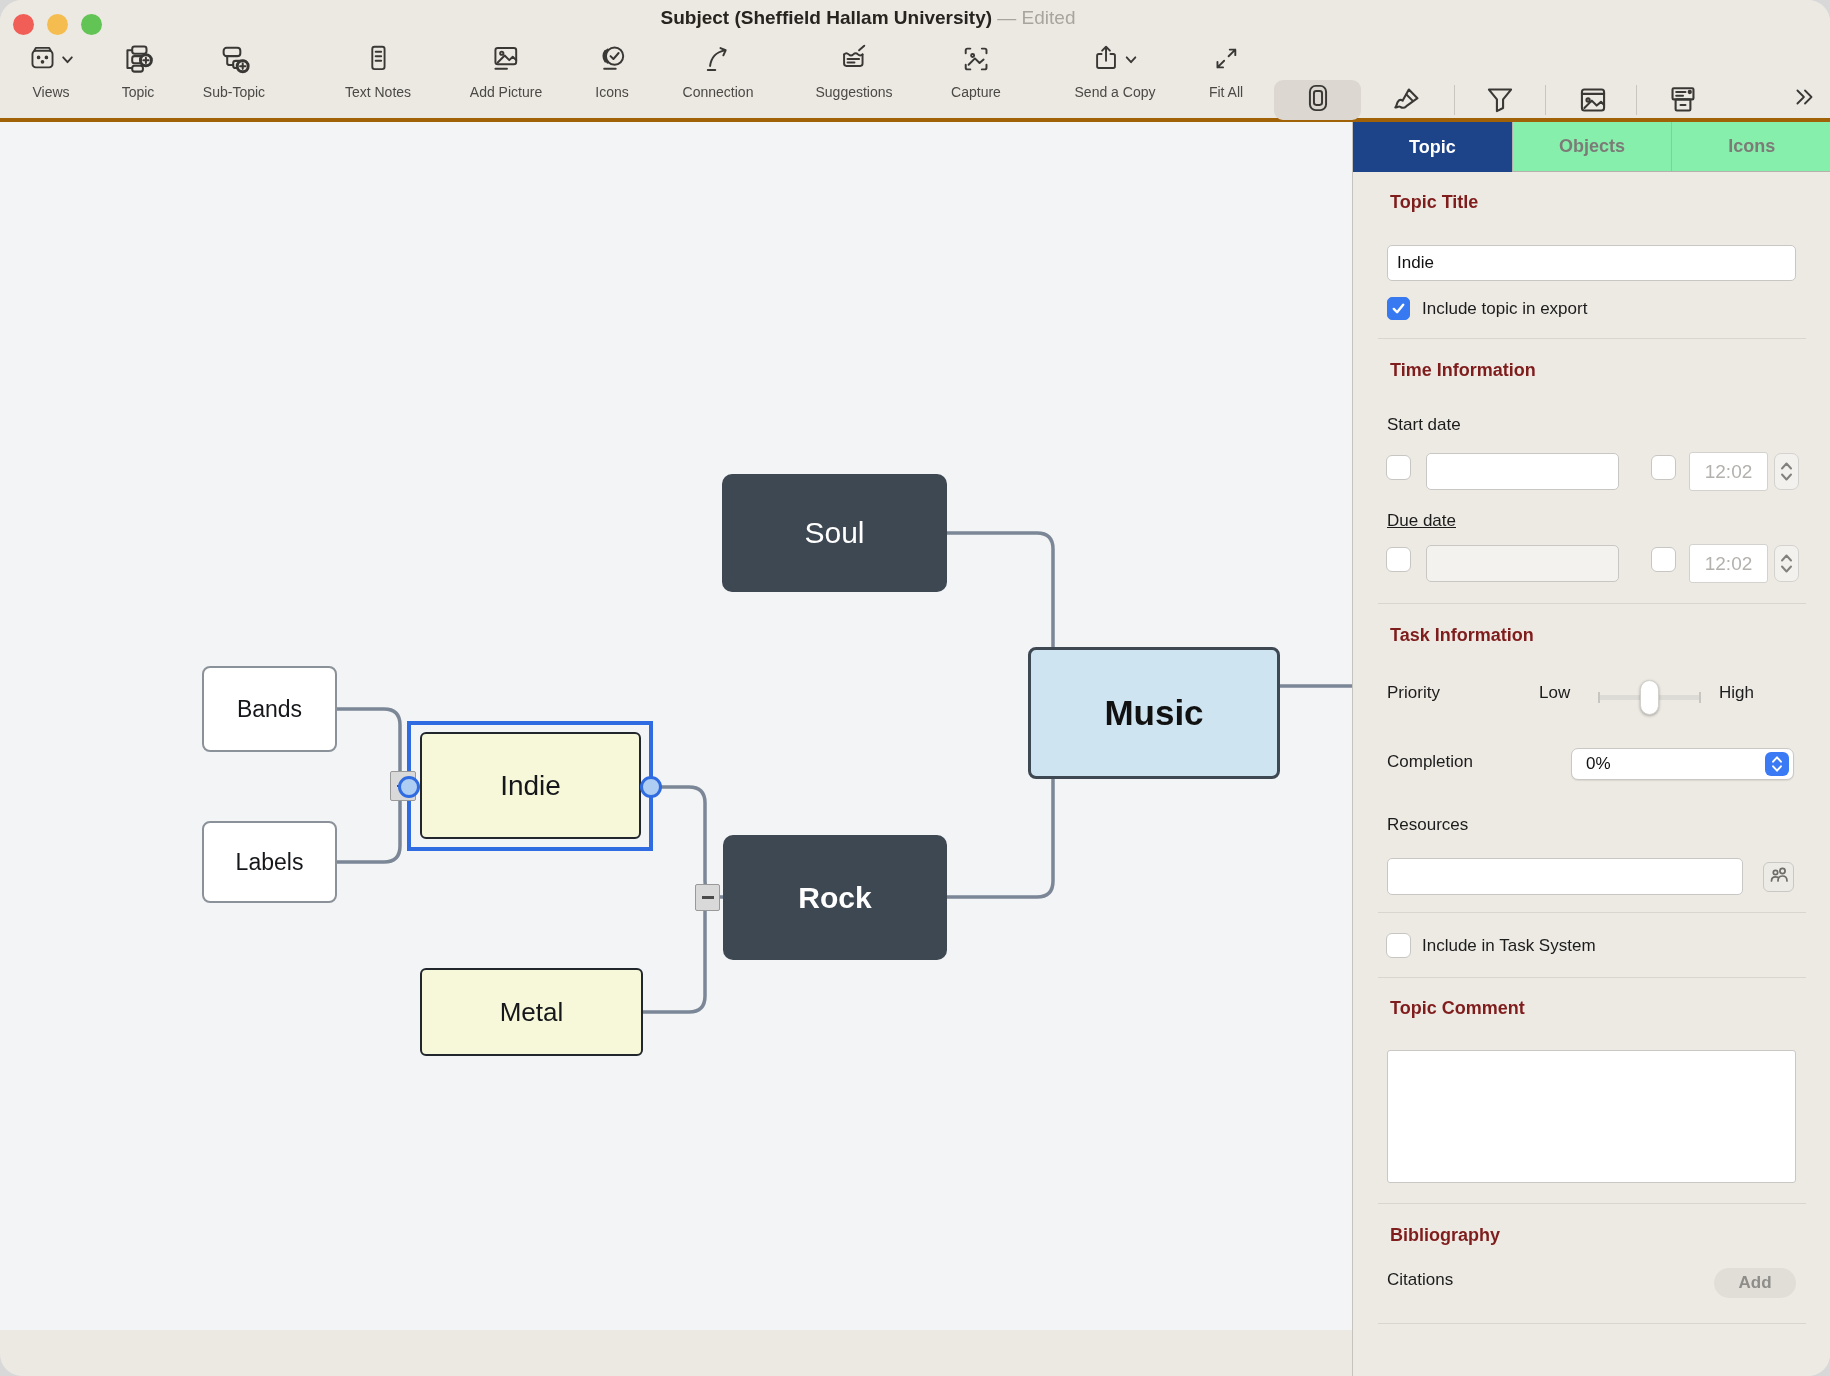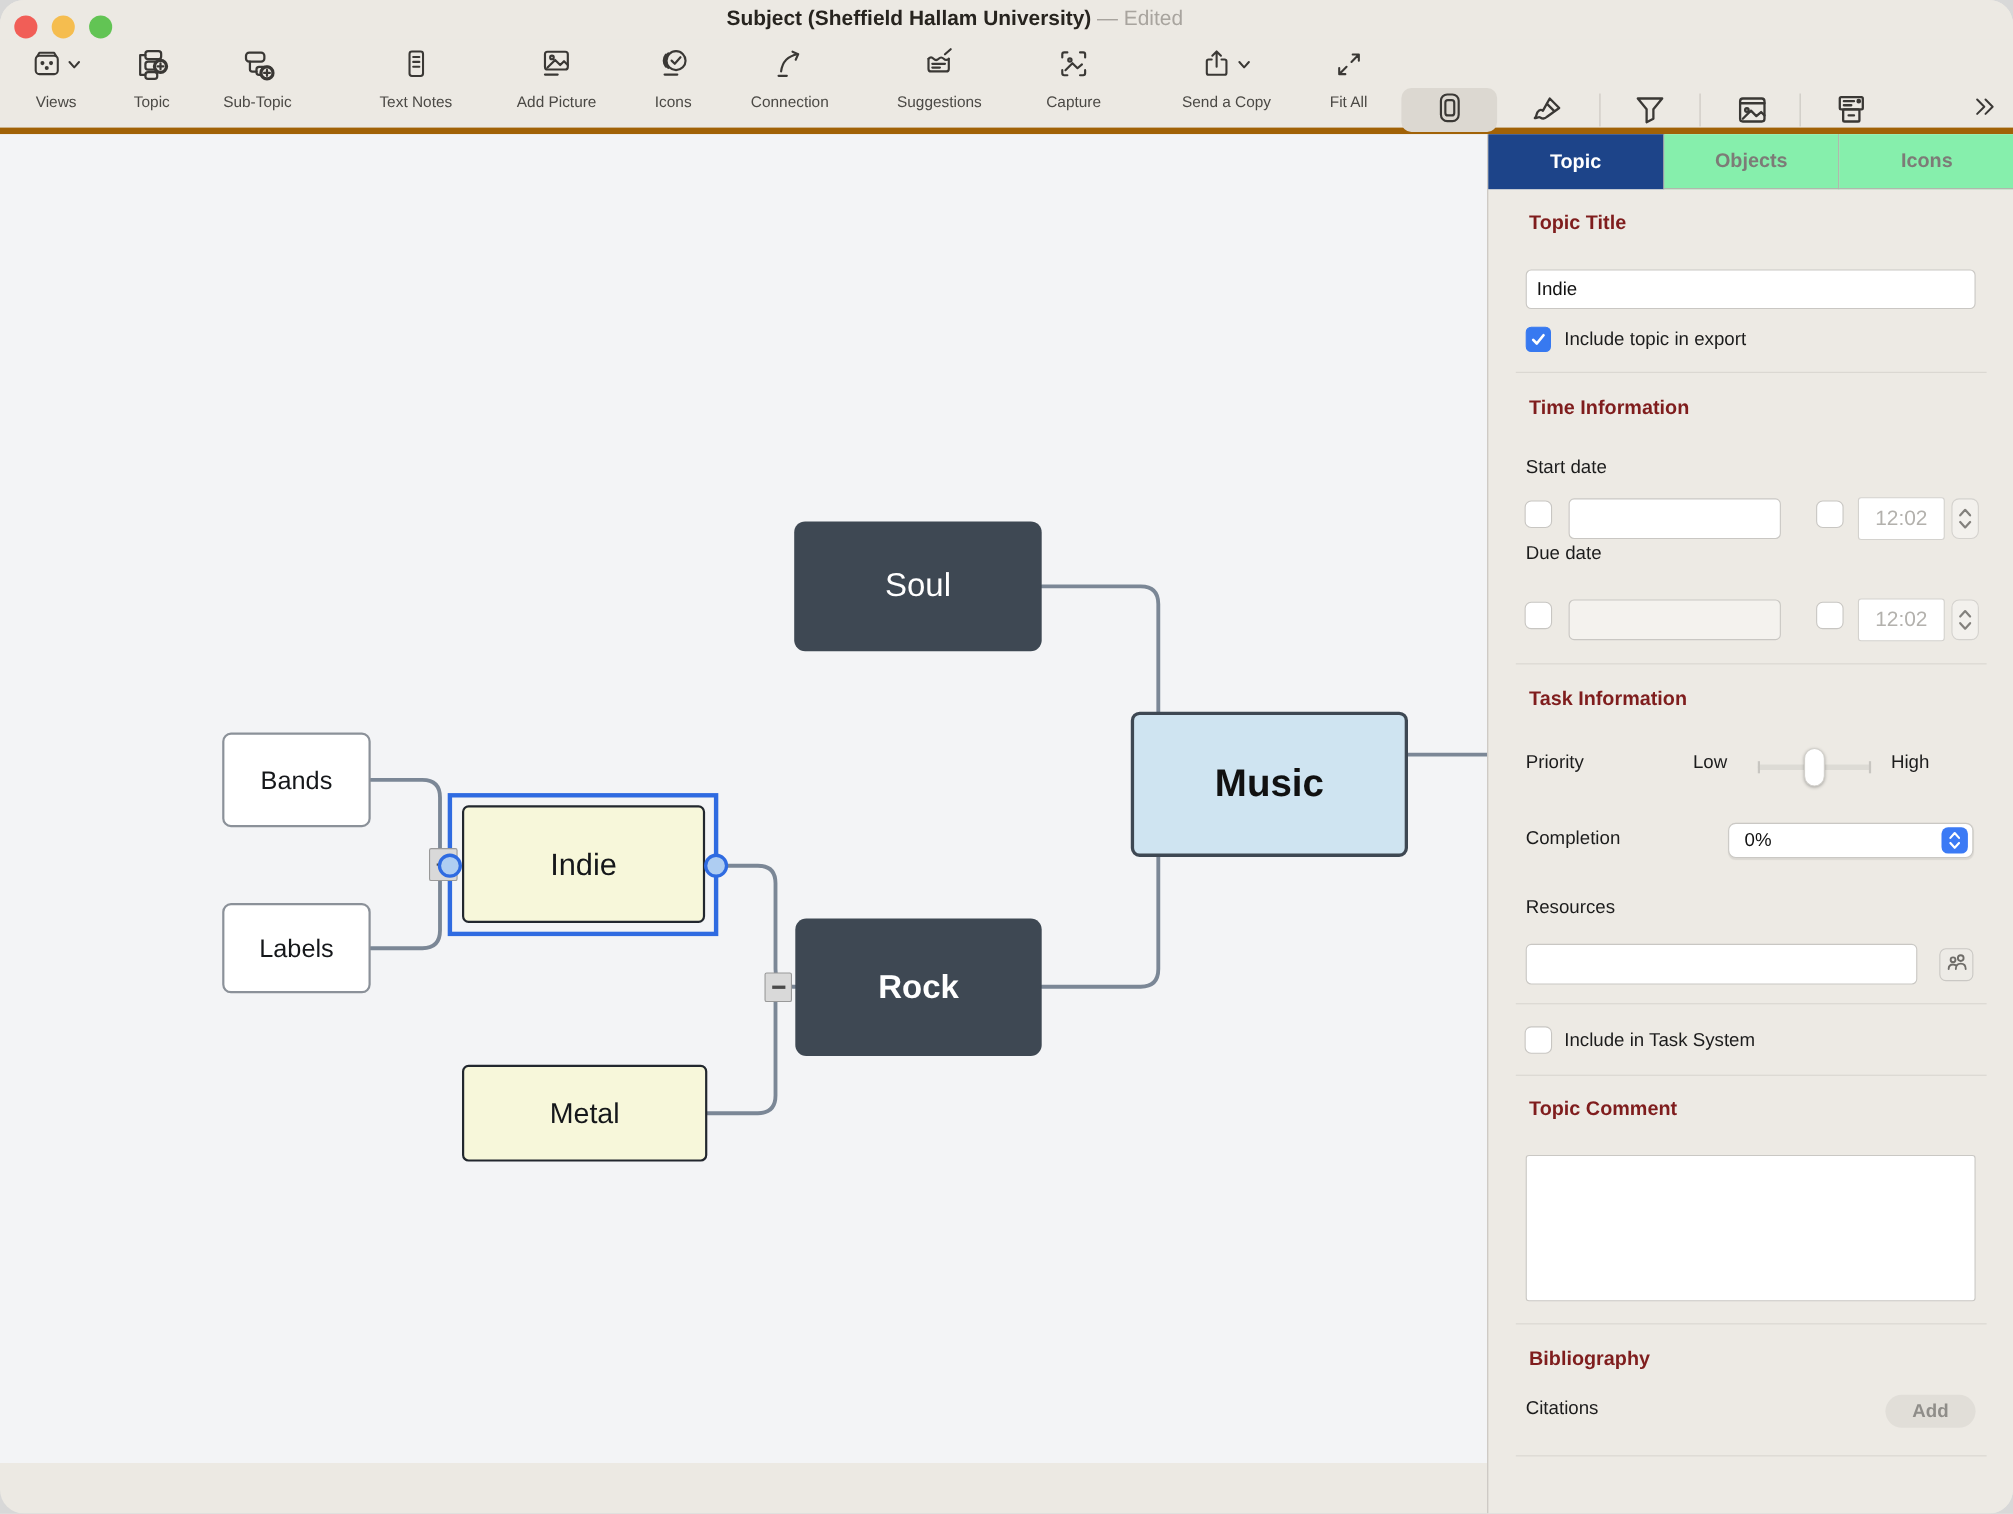--- a/index.html
+++ b/index.html
@@ -9,21 +9,21 @@
   
   .titlebar { position:absolute; left:0; top:0; width:1830px; height:36px; background:#ece9e3; }
   .tl { position:absolute; top:14px; width:21px; height:21px; border-radius:50%; }
   .tl.red { left:13px; background:#f15e57; }
   .tl.yellow { left:47px; background:#f5bd4f; }
   .tl.green { left:81px; background:#62c454; }
   .win-title { position:absolute; left:868px; top:7px; transform:translateX(-50%); white-space:nowrap; font-size:19px; font-weight:bold; color:#27241f; }
   .win-title .suffix { font-weight:normal; color:#a8a49e; }
 
   
-  .toolbar { position:absolute; left:0; top:36px; width:1830px; height:86px; background:#ece9e3; border-bottom:6px solid #a16207; }
+  .toolbar { position:absolute; left:0; top:36px; width:1830px; height:86px; background:#ece9e3; border-bottom:4px solid #a16207; }
   .tb-item { position:absolute; top:8px; display:flex; flex-direction:column; align-items:center; gap:7px; transform:translateX(-50%); cursor:default; }
   .tb-item .ico { height:33px; display:flex; align-items:center; gap:4px; }
   .tb-item .lab { font-size:14px; color:#4b4945; white-space:nowrap; }
   .tb-item svg { stroke:#3a3835; fill:none; stroke-width:1.7; stroke-linecap:round; stroke-linejoin:round; }
   .tb-btn-active { position:absolute; left:1274px; top:44px; width:87px; height:40px; background:#dcd8d1; border-radius:9px; display:flex; align-items:center; justify-content:center; }
   .tb-btn-active svg, .tb-solo svg { stroke:#3a3835; fill:none; stroke-width:1.7; stroke-linecap:round; stroke-linejoin:round; }
   .tb-solo { position:absolute; top:48px; transform:translateX(-50%); }
   .tb-sep { position:absolute; top:49px; width:1px; height:30px; background:#c9c5bf; }
   .insp-label { position:absolute; left:1500px; top:91px; transform:translateX(-50%); font-size:14px; color:#4b4945; }
 
@@ -337,21 +337,21 @@
     <div class="timebox" style="left:336px; top:330px;">12:02</div>
     <div class="stepper" style="left:421px; top:331px;">
         <svg width="13" height="8" viewBox="0 0 13 8">
           <polyline points="2,6.5 6.5,1.5 11,6.5"></polyline>
         </svg>
         <svg width="13" height="8" viewBox="0 0 13 8">
           <polyline points="2,1.5 6.5,6.5 11,1.5"></polyline>
         </svg>
       </div>
 
-    <div class="lbl" style="left:34px; top:371px;">Due date</div>
+    <div class="lbl" style="left:34px; top:389px;text-decoration:underline;">Due date</div>
     <div class="cb" style="left:33px; top:425px;"></div>
     <input class="tfield grayed" style="left: 73px; top: 423px; width: 193px; height: 37px;">
     <div class="cb" style="left:298px; top:425px;"></div>
     <div class="timebox" style="left:336px; top:422px;">12:02</div>
     <div class="stepper" style="left:421px; top:423px;">
         <svg width="13" height="8" viewBox="0 0 13 8">
           <polyline points="2,6.5 6.5,1.5 11,6.5"></polyline>
         </svg>
         <svg width="13" height="8" viewBox="0 0 13 8">
           <polyline points="2,1.5 6.5,6.5 11,1.5"></polyline>

